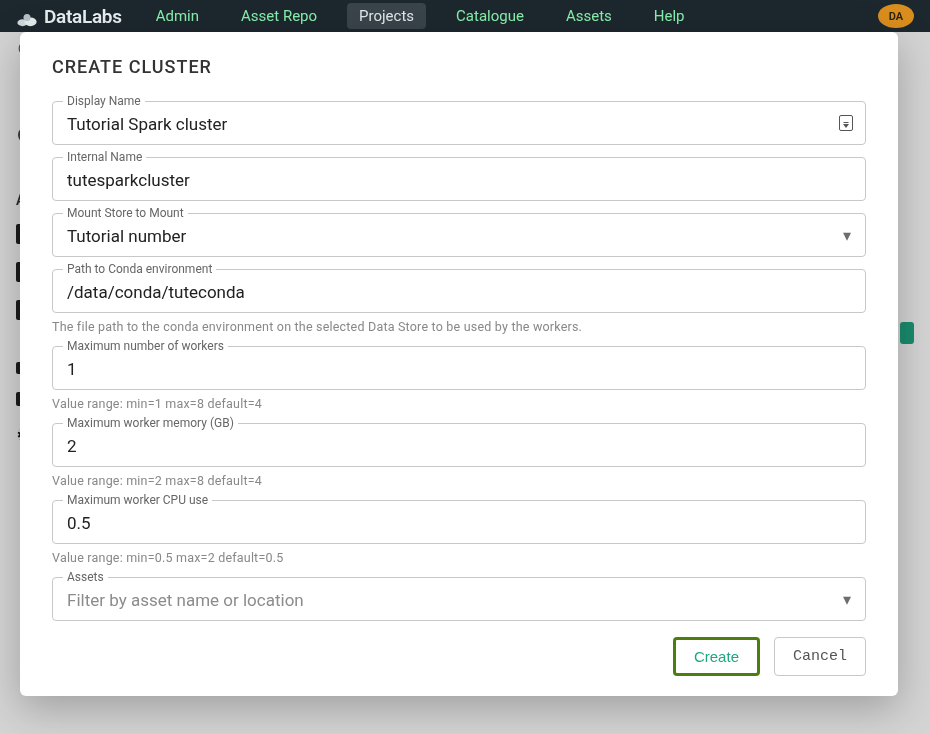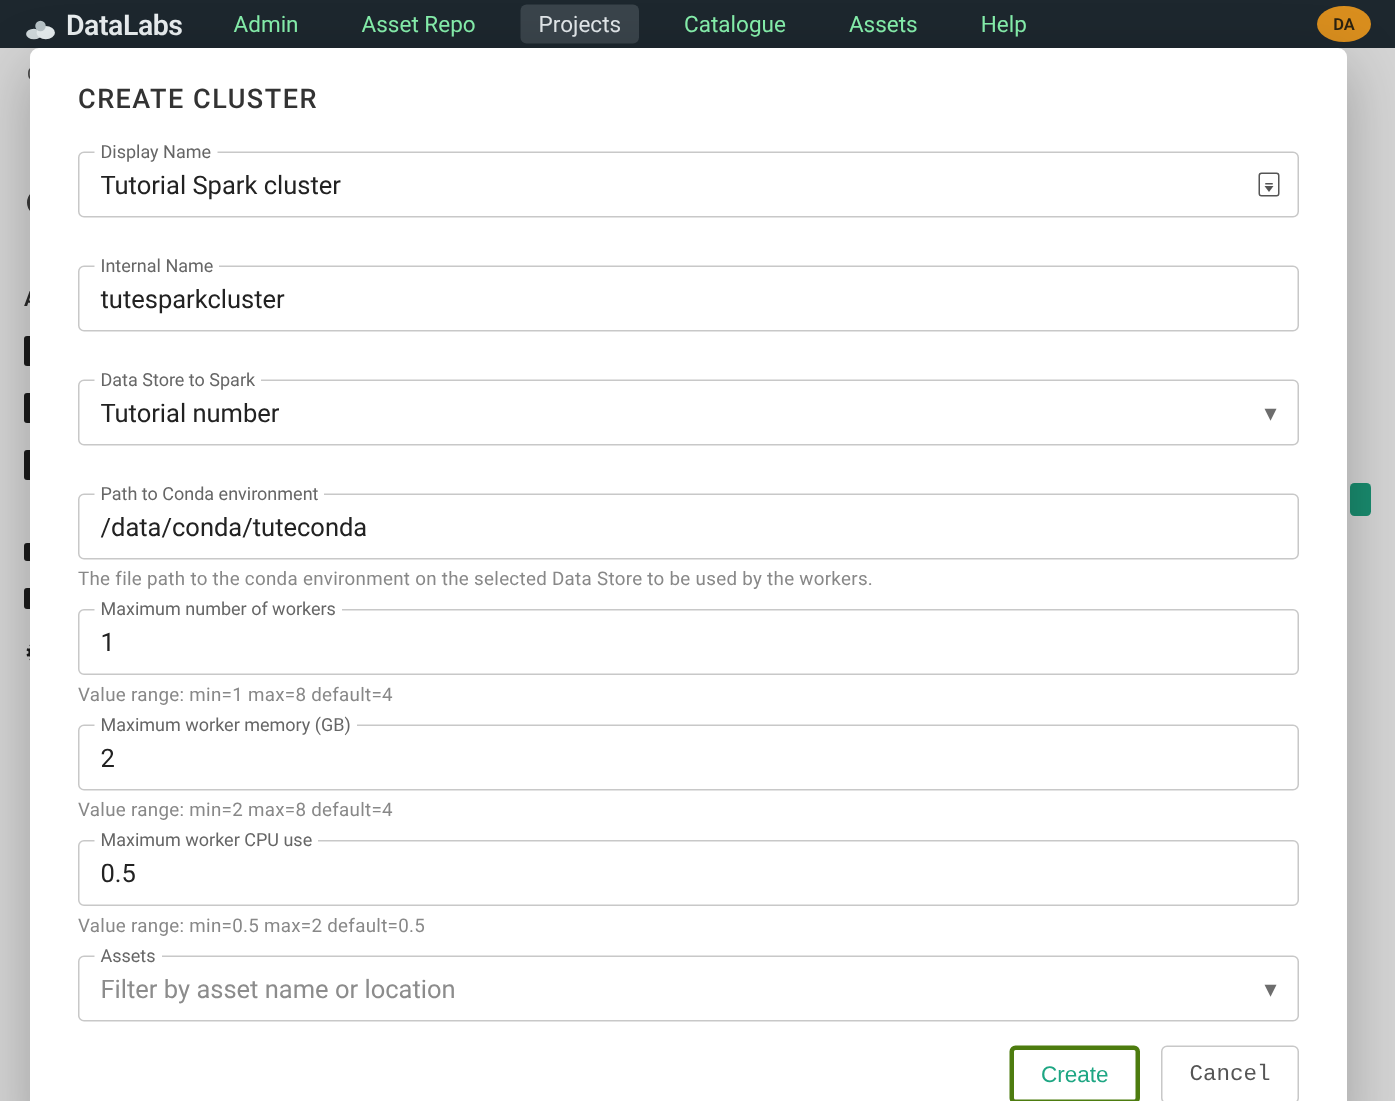--- a/index.html
+++ b/index.html
@@ -35,21 +35,21 @@
   .select-arrow { position:absolute; right:14px; top:50%; transform:translateY(-50%); color:#6d6d6d; pointer-events:none; }
   .input-endicon { position:absolute; right:12px; top:50%; transform:translateY(-50%); width:14px; height:16px; border:1.4px solid #555; border-radius:2px; display:flex; align-items:center; justify-content:center; color:#555; font-size:9px; font-weight:700; pointer-events:none;}
   .input-endicon::before{ content:""; position:absolute; bottom:2px; left:50%; transform:translateX(-50%); width:0; height:0; border-left:3px solid transparent; border-right:3px solid transparent; border-top:4px solid #555;}
   .input-endicon::after{ content:""; position:absolute; top:2px; left:50%; transform:translateX(-50%); width:5px; height:4px; border-bottom:1.4px solid #555;}
 
   .actions { display:flex; justify-content:flex-end; gap:14px; margin-top:14px; }
   .btn { padding: 8px 18px; font-size:15px; border-radius:4px; cursor:pointer; background:#fff; }
   .btn-primary { border:3px solid #4d7c0f; color:#1ea683; }
   .btn-secondary { border:1px solid #c8c8c8; color:#555;font-family:Liberation Mono, monospace; }
 
-  .mb-large { margin-bottom:32px; }
+  .mb-large { margin-bottom:12px; }
   .mb-helper { margin-bottom:12px; }
 </style>
 </head>
 <body>
 
 <div class="topbar">
   <div class="brand">
     <span class="brand-icon">
       <svg viewBox="0 0 24 16" width="22" height="14">
           <ellipse cx="7" cy="11" rx="6" ry="4" fill="#cfd8db"></ellipse>
@@ -101,21 +101,21 @@
 
       <div class="field mb-large">
         <div class="field-border">
           <span class="field-label">Internal Name</span>
           <input class="field-input" value="tutesparkcluster" style="">
         </div>
       </div>
 
       <div class="field mb-large">
         <div class="field-border">
-          <span class="field-label">Data Store to Spark</span>
+          <span class="field-label">Mount Store to Mount</span>
           <div class="field-input" style="cursor:pointer;">Tutorial number</div>
           <span class="select-arrow">▾</span>
         </div>
       </div>
 
       <div class="field mb-helper">
         <div class="field-border">
           <span class="field-label">Path to Conda environment</span>
           <input class="field-input" value="/data/conda/tuteconda" style="">
         </div>

